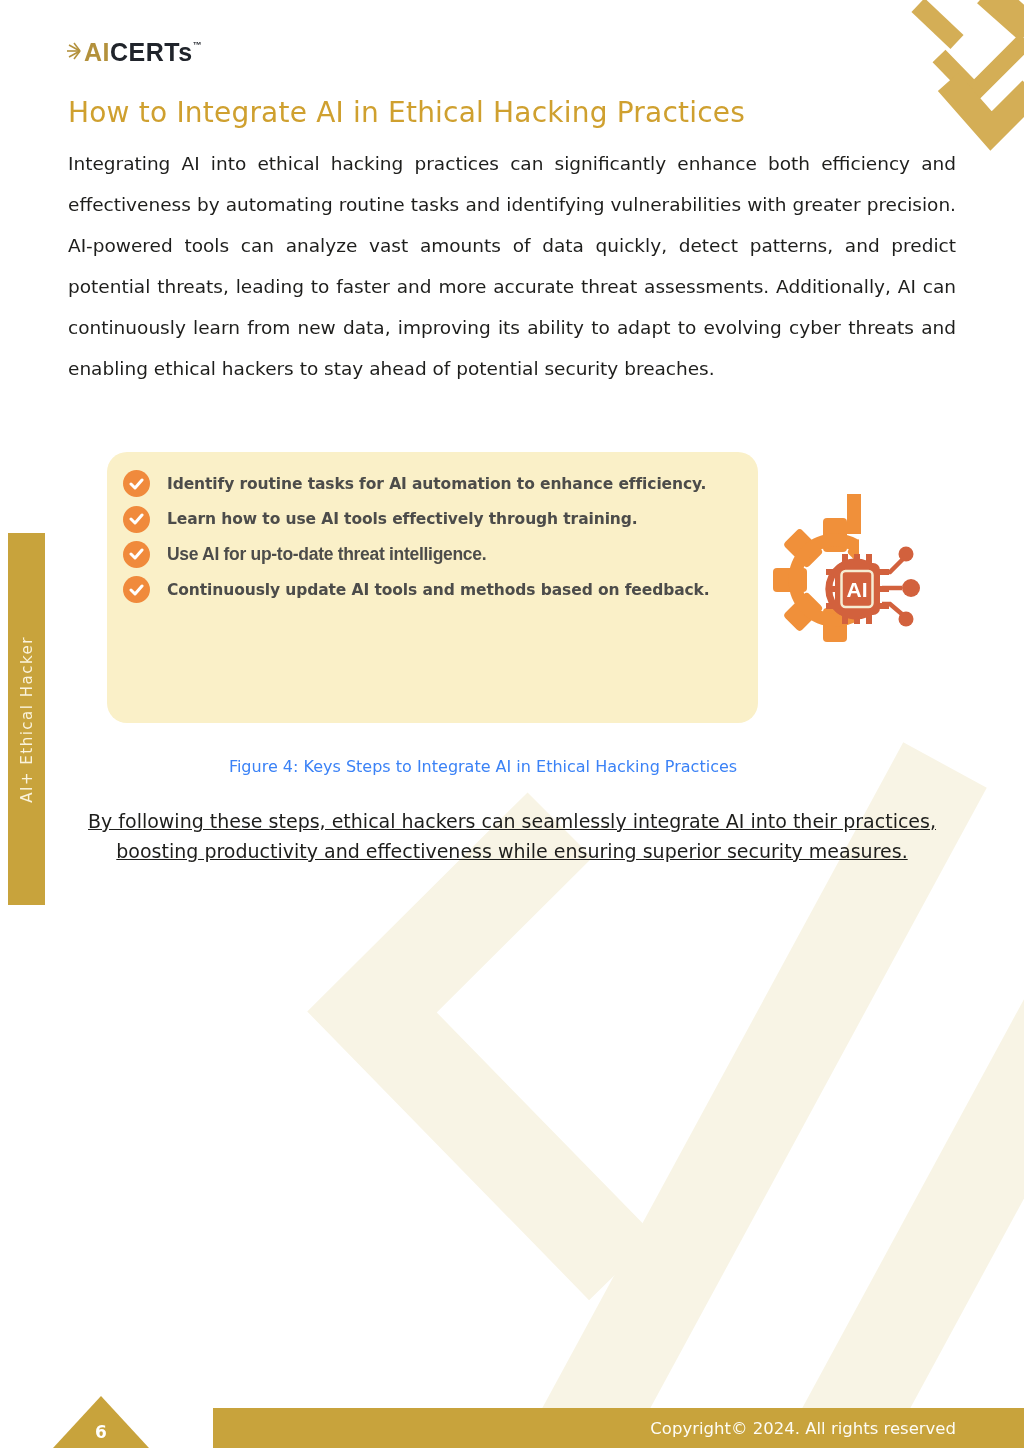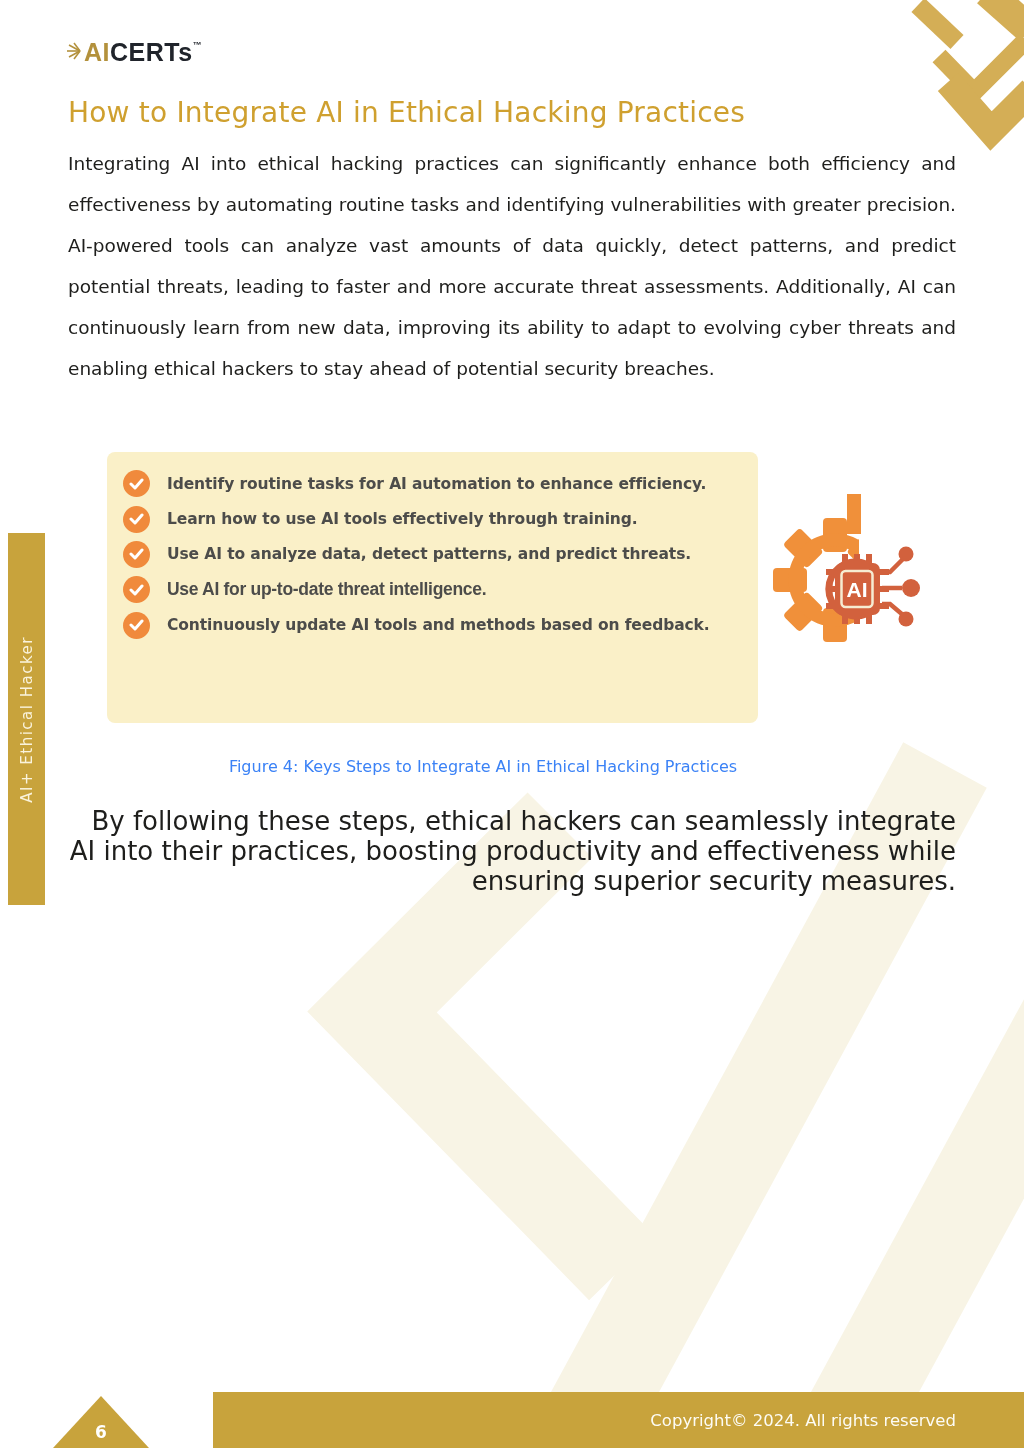--- a/index.html
+++ b/index.html
@@ -16,42 +16,42 @@
   .logo .ai{color:#b3913c;}
   .logo .certs{color:#20242b;}
   .logo .tm{font-size:9px;color:#20242b;margin-top:2px;}
   
   .h1{position:absolute;left:68px;top:96px;width:900px;z-index:2;
       font-size:28px;font-weight:normal;color:#cfa02f;letter-spacing:0.2px;}
   .para{position:absolute;left:68px;width:888px;z-index:2;
         font-size:18.5px;line-height:41px;color:#1e1e1c;text-align:justify;}
   .para.p1{top:143px;}
   .para.p2{top:366px;text-align:left;}
-  .para.p3{top:806px;font-size:26px;line-height:30px;text-align:right;}
+  .para.p3{top:806px;font-size:19px;line-height:30px;text-align:center;text-decoration:underline;}
   
   .panel{position:absolute;left:107px;top:452px;width:651px;height:271px;z-index:2;
-         background:#faf0c8;border-radius:8px;padding:14px 0 0 0;box-sizing:border-box;}
+         background:#faf0c8;border-radius:20px;padding:14px 0 0 0;box-sizing:border-box;}
   .step{display:flex;align-items:center;height:35.4px;padding-left:16px;}
   .check{width:27px;height:27px;border-radius:50%;background:#f08a3c;flex:0 0 27px;
          display:flex;align-items:center;justify-content:center;}
   .step-text{margin-left:17px;white-space:nowrap;color:#4c4c4a;font-weight:bold;
              font-size:15.5px;letter-spacing:-0.1px;}
   .step.narrow .step-text{font-family:"Liberation Sans",sans-serif;font-size:17.5px;letter-spacing:-0.3px;}
   
   .illus{position:absolute;left:770px;top:488px;z-index:2;}
   
   .caption{position:absolute;left:68px;top:757px;width:830px;z-index:2;
            text-align:center;font-size:16px;color:#3b82f6;}
   
   .side-tab{position:absolute;left:8px;top:533px;width:37px;height:372px;background:#c8a33c;z-index:2;
             display:flex;align-items:center;justify-content:center;}
   .side-tab span{writing-mode:vertical-rl;transform:rotate(180deg);
                  color:#faf3dc;font-size:15px;letter-spacing:1.5px;}
   
-  .footer-bar{position:absolute;left:213px;right:0;bottom:0;height:56px;background:#c8a33c;z-index:3;
+  .footer-bar{position:absolute;left:213px;right:0;bottom:0;height:40px;background:#c8a33c;z-index:3;
               display:flex;align-items:center;justify-content:flex-end;padding-right:68px;box-sizing:border-box;}
   .footer-bar span{color:#fdfcf5;font-size:16.5px;}
   .page-tri{position:absolute;left:53px;bottom:0;width:0;height:0;z-index:3;
             border-left:48px solid transparent;border-right:48px solid transparent;
             border-bottom:52px solid #c8a33c;}
   .page-num{position:absolute;left:53px;bottom:6px;width:96px;z-index:4;text-align:center;
             color:#ffffff;font-weight:bold;font-size:17px;}
 </style>
 </head>
 <body>
@@ -99,28 +99,20 @@
         </span>
       <span class="step-text">Identify routine tasks for AI automation to enhance efficiency.</span>
     </div>
     <div class="step">
       <span class="check">
           <svg width="15" height="12" viewBox="0 0 15 12">
             <polyline points="2,6 6,10 13,2" stroke="#ffffff" stroke-width="3" fill="none" stroke-linecap="round" stroke-linejoin="round"></polyline>
           </svg>
         </span>
       <span class="step-text">Learn how to use AI tools effectively through training.</span>
-    </div>
-    <div class="step">
-      <span class="check">
-          <svg width="15" height="12" viewBox="0 0 15 12">
-            <polyline points="2,6 6,10 13,2" stroke="#ffffff" stroke-width="3" fill="none" stroke-linecap="round" stroke-linejoin="round"></polyline>
-          </svg>
-        </span>
-      <span class="step-text">Use AI to analyze data, detect patterns, and predict threats.</span>
     </div>
     <div class="step narrow">
       <span class="check">
           <svg width="15" height="12" viewBox="0 0 15 12">
             <polyline points="2,6 6,10 13,2" stroke="#ffffff" stroke-width="3" fill="none" stroke-linecap="round" stroke-linejoin="round"></polyline>
           </svg>
         </span>
       <span class="step-text">Use AI for up-to-date threat intelligence.</span>
     </div>
     <div class="step">

